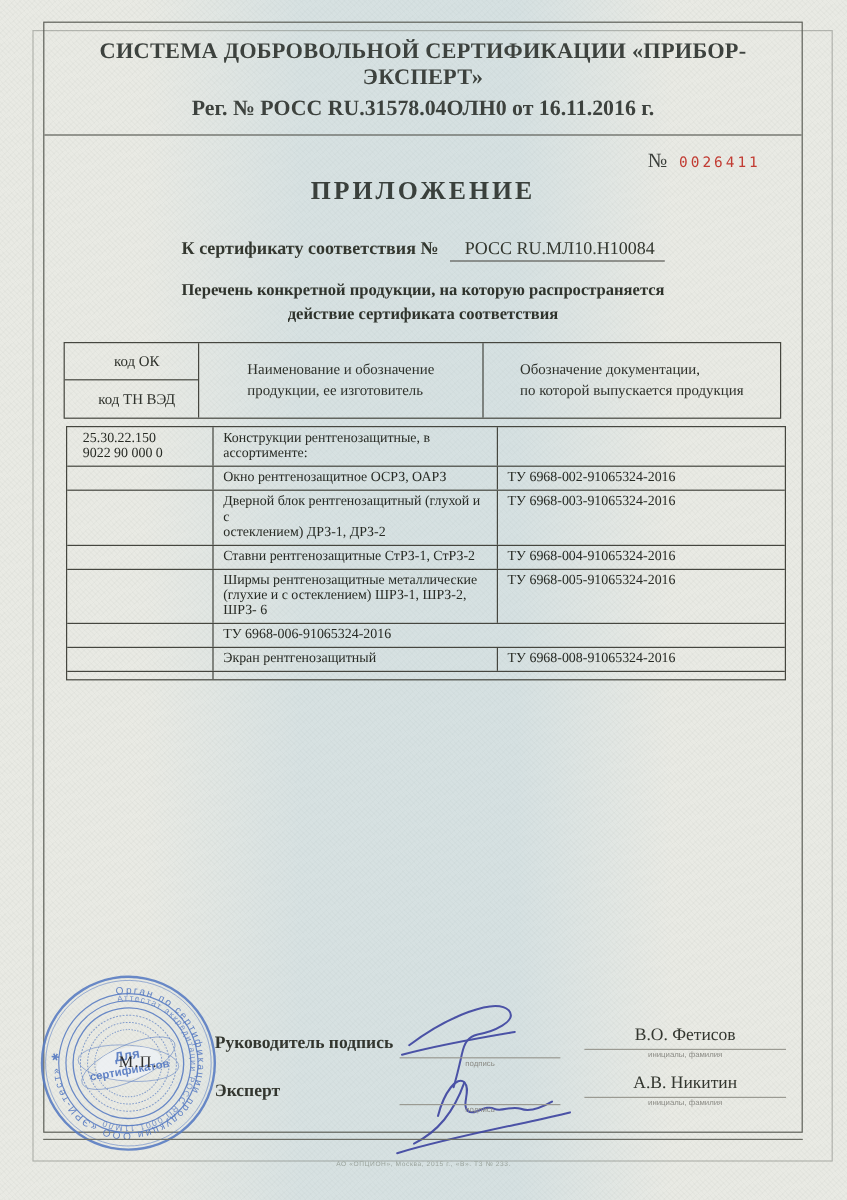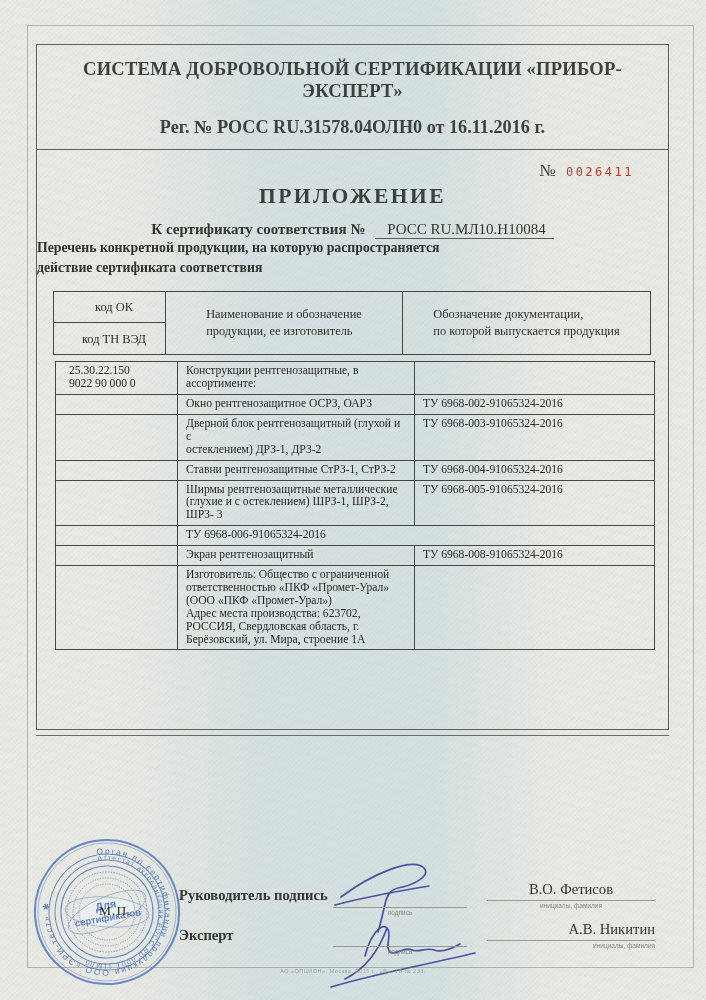--- a/index.html
+++ b/index.html
@@ -6,40 +6,40 @@
   body{width:706px;height:1000px;font-family:"Liberation Serif","DejaVu Serif",serif;}
   .sheet{position:relative;width:706px;height:1000px;overflow:hidden;
     background-color:#e9eae4;
     background-image:
       linear-gradient(90deg, rgba(168,202,219,0) 120px, rgba(168,202,219,.28) 250px, rgba(168,202,219,.30) 430px, rgba(168,202,219,0) 560px),
       repeating-linear-gradient(47deg, rgba(110,120,112,.035) 0 1px, rgba(255,255,255,0) 1px 3px),
       repeating-linear-gradient(-43deg, rgba(110,120,112,.03) 0 1px, rgba(255,255,255,0) 1px 4px);
   }
   .outer-hairline{position:absolute;left:27px;top:25px;width:665px;height:941px;
     border:1px solid rgba(110,115,108,.45);pointer-events:none;}
-  .inner{position:absolute;left:36px;top:44px;width:633px;height:686px;box-sizing:border-box;
+  .inner{position:absolute;left:36px;top:18px;width:633px;height:926px;box-sizing:border-box;
     border:1.5px solid #5d5f58;}
   .bottom-line2{position:absolute;left:-1px;right:-1px;bottom:-7px;border-top:1.3px solid #6a6c64;}
 
   
   .sys-header{border-bottom:1.5px solid #5d5f58;text-align:center;padding:13px 8px 11px 8px;color:#3d423e;}
   .sys-header .l1{font-size:18.6px;font-weight:bold;letter-spacing:.2px;}
-  .sys-header .l2{font-size:18.2px;font-weight:bold;margin-top:15px;}
+  .sys-header .l2{font-size:18.2px;font-weight:bold;margin-top:4px;}
 
   .serial{margin:11px 34px 0 0;text-align:right;white-space:nowrap;}
   .serial .mark{font-size:17px;color:#3a3e3a;margin-right:10px;}
   .serial .digits{font-family:"DejaVu Sans Mono",monospace;font-size:12px;letter-spacing:2.5px;color:#c23b32;}
 
   .doc-title{text-align:center;margin-top:3px;font-size:21.5px;font-weight:bold;letter-spacing:2.5px;color:#3a403c;}
 
-  .cert-line{text-align:center;margin-top:12px;font-size:15px;color:#33372f;}
+  .cert-line{text-align:center;margin-top:28px;font-size:15px;color:#33372f;}
   .cert-line .lbl{font-weight:bold;}
   .cert-line .val{border-bottom:1.2px solid #5a5a55;padding:0 8px 1px 12px;margin-left:6px;}
 
-  .subtitle{text-align:left;font-size:13.8px;font-weight:bold;line-height:1.42;color:#2f332c;}
+  .subtitle{text-align:center;margin-top:15px;font-size:13.8px;font-weight:bold;line-height:1.42;color:#2f332c;}
 
   
   .thead{display:grid;grid-template-columns:112px 237px 1fr;margin:14px 17px 0 16px;
     border:1.3px solid #45463f;color:#2e312b;font-size:12.4px;}
   .th1{border-right:1.3px solid #45463f;text-align:center;}
   .th1a{border-bottom:1.3px solid #45463f;padding:8px 4px 7px 13px;}
   .th1b{padding:9px 4px 7px 13px;}
   .th2,.th3{display:flex;align-items:center;justify-content:center;text-align:left;
     white-space:pre-line;padding:6px 4px;line-height:1.35;}
   .th2{border-right:1.3px solid #45463f;}
@@ -58,21 +58,21 @@
 
   .role{position:absolute;left:142px;font-size:14.6px;font-weight:bold;color:#33362f;white-space:nowrap;}
   .role.r1{top:842px;} .role.r2{top:882px;}
   .sigline{position:absolute;left:296px;width:134px;border-top:1px solid #9a9a92;font-size:6.5px;
     color:#8b8b85;text-align:center;padding-top:1px;font-family:"Liberation Sans","DejaVu Sans",sans-serif;}
   .sigline.s1{top:862px;} .sigline.s2{top:901px;}
   .namegrp{position:absolute;left:450px;width:168px;text-align:center;}
   .namegrp .nm{font-size:14.6px;color:#33362f;white-space:nowrap;}
   .namegrp .nline{border-top:1px solid #9a9a92;margin-top:2px;font-size:6.5px;color:#8b8b85;
     padding-top:1px;font-family:"Liberation Sans","DejaVu Sans",sans-serif;}
-  .namegrp.n1{top:836px;} .namegrp.n2{top:876px;text-align:right;}
+  .namegrp.n1{top:836px;} .namegrp.n2{top:876px;}
 
   .imprint{position:absolute;left:0;right:0;top:968px;text-align:center;font-size:5.5px;
     color:#9aa39c;letter-spacing:.5px;font-family:"Liberation Sans","DejaVu Sans",sans-serif;}
 </style>
 </head>
 <body>
 
 <div class="sheet">
   <div class="outer-hairline"></div>
 
@@ -135,45 +135,39 @@
   <div class="trow">
     <div class="cell c1"></div>
     <div class="cell c2">Ставни рентгенозащитные СтРЗ-1, СтРЗ-2</div>
     <div class="cell c3">ТУ 6968-004-91065324-2016</div>
   </div>
 
   <div class="trow">
     <div class="cell c1"></div>
     <div class="cell c2">Ширмы рентгенозащитные металлические
 (глухие и с остеклением) ШРЗ-1, ШРЗ-2,
-ШРЗ- 3</div>
+ШРЗ- 6</div>
     <div class="cell c3">ТУ 6968-005-91065324-2016</div>
   </div>
 
   <div class="trow">
     <div class="cell c1"></div>
     <div class="cell c3">ТУ 6968-006-91065324-2016</div>
   </div>
 
 
   <div class="trow">
     <div class="cell c1"></div>
     <div class="cell c2">Экран рентгенозащитный</div>
     <div class="cell c3">ТУ 6968-008-91065324-2016</div>
   </div>
 
 
   <div class="trow">
     <div class="cell c1"></div>
-    <div class="cell c2">Изготовитель: Общество с ограниченной
-ответственностью «ПКФ «Промет-Урал»
-(ООО «ПКФ «Промет-Урал»)
-Адрес места производства: 623702,
-РОССИЯ, Свердловская область, г.
-Берёзовский, ул. Мира, строение 1А</div>
     <div class="cell c3"></div>
   </div>
 </div>
 
     <div class="stamp-wrap">
       <svg width="154" height="154" viewBox="0 0 154 154">
         <g transform="rotate(-10 77 77)" stroke="#567ac2" fill="none" opacity="0.88">
           <circle cx="77" cy="77" r="72" stroke-width="2"></circle>
           <circle cx="77" cy="77" r="69" stroke-width="0.7" opacity="0.7"></circle>
           <circle cx="77" cy="77" r="46" stroke-width="1.1"></circle>

